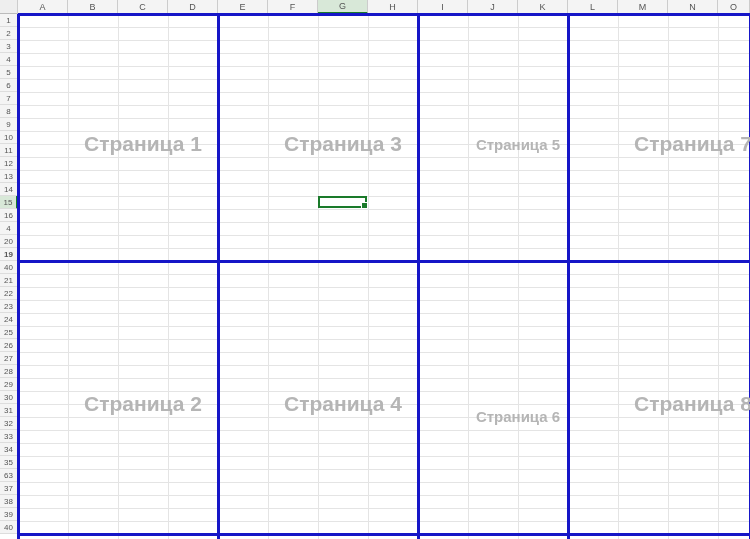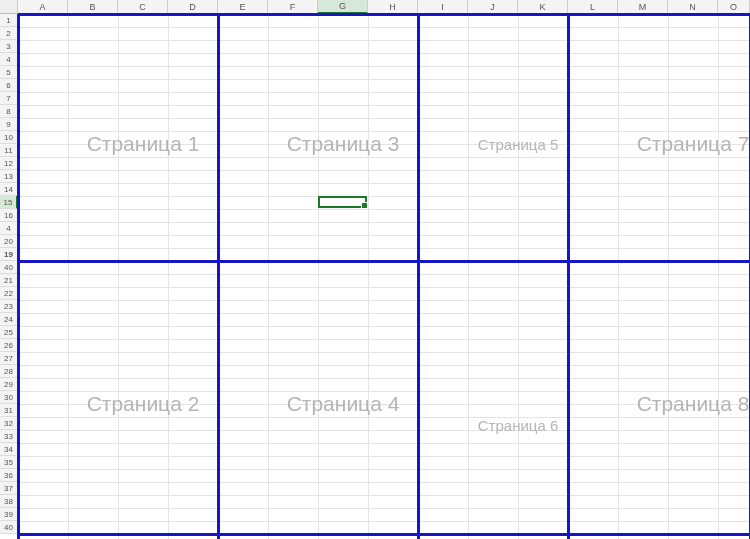--- a/index.html
+++ b/index.html
@@ -96,21 +96,21 @@
     left: 18px;
     width: 732px;
     height: 0;
     border-top: 3px solid #1616c7;
     pointer-events: none;
   }
   .page-label {
     position: absolute;
     color: #b5b5b5;
     font-size: 21px;
-    font-weight: 400;
+    font-weight: 700;
     white-space: nowrap;
     transform: translate(-50%, -50%);
     pointer-events: none;
   }
   .page-label.small { font-size: 15px; }
   .selected-cell {
     position: absolute;
     border: 2px solid #1a7a2a;
     background: transparent;
     pointer-events: none;
@@ -179,21 +179,21 @@
       <div class="row-h" style="height: 13px;">26</div>
       <div class="row-h" style="height: 13px;">27</div>
       <div class="row-h" style="height: 13px;">28</div>
       <div class="row-h" style="height: 13px;">29</div>
       <div class="row-h" style="height: 13px;">30</div>
       <div class="row-h" style="height: 13px;">31</div>
       <div class="row-h" style="height: 13px;">32</div>
       <div class="row-h" style="height: 13px;">33</div>
       <div class="row-h" style="height: 13px;">34</div>
       <div class="row-h" style="height: 13px;">35</div>
-      <div class="row-h" style="height: 13px;">36</div>
+      <div class="row-h" style="height: 13px;">63</div>
       <div class="row-h" style="height: 13px; text-align: center;">37</div>
       <div class="row-h" style="height: 13px;">38</div>
       <div class="row-h" style="height: 13px;">39</div>
       <div class="row-h" style="height: 13px;">40</div>
     </div>
 
   <div class="grid">
     <div class="gridlines-h">
         <div class="gh" style="top: 0px;"></div>
         <div class="gh" style="top: 13px;"></div>
@@ -265,15 +265,15 @@
 <div class="page-break-v" style="left: 749px;"></div>
 <div class="page-break-h" style="top: 13px;"></div>
 <div class="page-break-h" style="top: 260px;"></div>
 <div class="page-break-h" style="top: 533px;"></div>
 <div class="page-label" style="left: 143px; top: 144px;">Страница 1</div>
 <div class="page-label" style="left: 343px; top: 144px;">Страница 3</div>
 <div class="page-label small" style="left: 518px; top: 144px;">Страница 5</div>
 <div class="page-label" style="left: 693px; top: 144px;">Страница 7</div>
 <div class="page-label" style="left: 143px; top: 404px;">Страница 2</div>
 <div class="page-label" style="left: 343px; top: 404px;">Страница 4</div>
-<div class="page-label small" style="left: 518px; top: 425px;">Страница 6</div>
+<div class="page-label small" style="left: 518px; top: 416px;">Страница 6</div>
 <div class="page-label" style="left: 693px; top: 404px;">Страница 8</div>
 <div class="selected-cell" style="left: 318px; top: 196px; width: 49px; height: 12px;"></div>
 
 </body></html>

